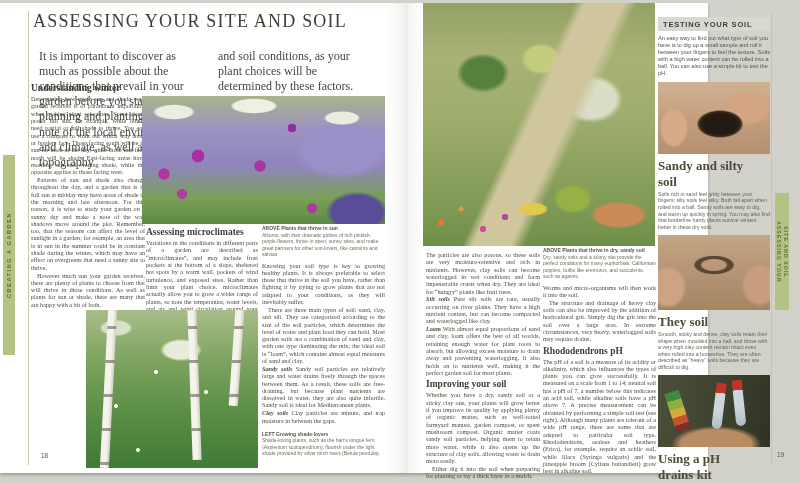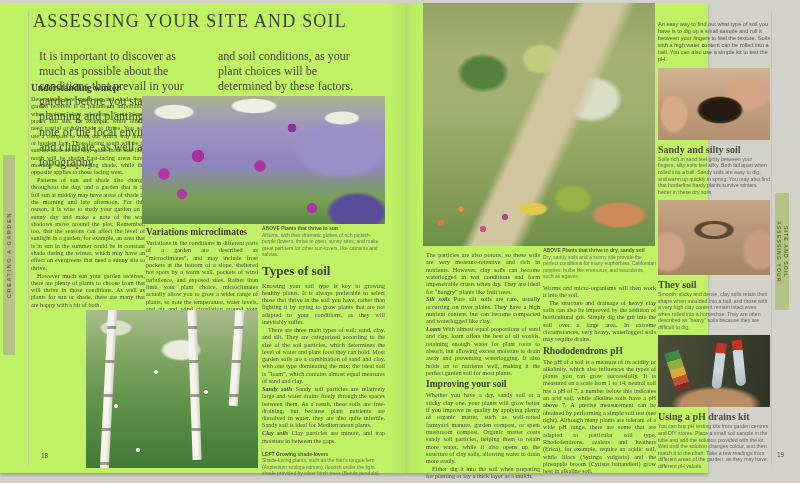--- a/index.html
+++ b/index.html
@@ -1,18 +1,18 @@
 <!DOCTYPE html>
 <html><head>
 <meta charset="utf-8">
 <style>
   html,body{margin:0;padding:0;background:#d2d2cb;}
   .stage{position:relative;width:800px;height:483px;overflow:hidden;
          font-family:"Liberation Serif", serif;color:#4c4b41;}
-  .spread{position:absolute;left:0;top:3px;width:708px;height:470px;background:#bef264;
+  .spread{position:absolute;left:0;top:3px;width:708px;height:470px;background:#ffffff;
           box-shadow:0 2px 3px rgba(0,0,0,.25);}
   .spine{position:absolute;left:388px;top:0;width:36px;height:100%;
          background:linear-gradient(90deg,rgba(120,120,105,0) 0%,rgba(120,120,105,.10) 45%,rgba(120,120,105,.16) 50%,rgba(120,120,105,.07) 60%,rgba(120,120,105,0) 100%);}
   
   .band{position:absolute;background:#b3c383;}
   .band-left{left:3px;top:152px;width:12px;height:200px;}
   .band-right{left:775px;top:190px;width:14px;height:117px;display:flex;justify-content:center;gap:1px;}
   .band-text-l{position:absolute;left:1px;top:0;height:100%;width:10px;
      writing-mode:vertical-rl;transform:rotate(180deg);
      font-family:"Liberation Sans",sans-serif;font-size:5.5px;font-weight:bold;letter-spacing:1.6px;
@@ -46,21 +46,21 @@
   .caption p{margin:0;text-align:left;font-family:"Liberation Sans",sans-serif;
      font-size:5px;line-height:1.3;color:#71705f;}
   .caption .cap-t{font-weight:bold;color:#54534a;}
   .cap2{margin-top:7px;}
   
   .sidebar{position:absolute;left:658px;top:14px;width:112px;}
   .sb-header{background:#d8d8d1;color:#40403a;font-family:"Liberation Sans",sans-serif;
      font-size:7.5px;font-weight:bold;letter-spacing:0.8px;padding:3px 0 2px 5px;}
   .sb-intro{margin:4px 0 5px 0;font-family:"Liberation Sans",sans-serif;
      font-size:5.6px;line-height:1.25;color:#55544a;}
-  .sidebar h3{margin:4px 12px 1px 0;font-size:10px;color:#4f4a38;}
+  .sidebar h3{margin:4px 12px 1px 0;font-size:13px;color:#4f4a38;}
   .sb-body{margin:0;font-family:"Liberation Sans",sans-serif;font-size:5.2px;line-height:1.26;color:#66655a;}
   
   .photo{position:absolute;}
   .sb-photo{position:relative;width:112px;}
   .photo-alliums{left:142px;top:93px;width:243px;height:128px;background:
      radial-gradient(circle 9px at 22px 78px,#b135a6 0 60%,rgba(177,53,166,0) 66%),
      radial-gradient(circle 10px at 56px 60px,#a92fa0 0 60%,rgba(169,47,160,0) 66%),
      radial-gradient(circle 8px at 40px 98px,#b13ba5 0 60%,rgba(177,59,165,0) 66%),
      radial-gradient(circle 9px at 118px 70px,#a935a0 0 60%,rgba(169,53,160,0) 66%),
      radial-gradient(circle 8px at 170px 112px,#a83aa2 0 60%,rgba(168,58,162,0) 66%),
@@ -141,30 +141,29 @@
     <div class="col col1">
       <h2>Understanding winter</h2>
       <p>Determining how much sun and shade your garden receives is of paramount importance when making plant selections. Some plants prefer full sun, for example, while others need partial or full shade to thrive. You can use a compass to work out which way areas or borders face. Those facing south will be in sun for most of the day, while those that face north will be shady. East-facing areas have morning sun and evening shade, while the opposite applies to those facing west.</p>
       <p class="ind">Patterns of sun and shade also change throughout the day, and a garden that is in full sun at midday may have areas of shade in the morning and late afternoon. For this reason, it is wise to study your garden on a sunny day and make a note of the way shadows move around the plot. Remember, too, that the seasons can affect the level of sunlight in a garden; for example, an area that is in sun in the summer could be in constant shade during the winter, which may have an effect on evergreens that need a sunny site to thrive.</p>
       <p class="ind">However much sun your garden receives, there are plenty of plants to choose from that will thrive in those conditions. As well as plants for sun or shade, there are many that are happy with a bit of both.</p>
     </div>
 
     <div class="photo photo-alliums"></div>
 
     <div class="col col2">
-      <h2>Variations microclimates</h2>
+      <h2>Assessing microclimates</h2>
       <p>Variations in the conditions in different parts of a garden are described as “microclimates”, and may include frost pockets at the bottom of a slope, sheltered hot spots by a warm wall, pockets of wind turbulence, and exposed sites. Rather than limit your plant choice, microclimates actually allow you to grow a wider range of plants, so note the temperature, water levels, and air and wind circulation around your garden.</p>
     </div>
 
     <div class="col col3">
       <div class="caption">
         <p class="cap-t">ABOVE Plants that thrive in sun</p>
         <p class="cap-b">Alliums, with their dramatic globes of rich pinkish-purple flowers, thrive in open, sunny sites, and make great partners for other sun-lovers, like catmints and salvias.</p>
       </div>
-      <h2 class="big">Types of soil</h2>
       <p>Knowing your soil type is key to growing healthy plants. It is always preferable to select those that thrive in the soil you have, rather than fighting it by trying to grow plants that are not adapted to your conditions, as they will inevitably suffer.</p>
       <p class="ind">There are three main types of soil: sand, clay, and silt. They are categorized according to the size of the soil particles, which determines the level of water and plant food they can hold. Most garden soils are a combination of sand and clay, with one type dominating the mix; the ideal soil is “loam”, which contains almost equal measures of sand and clay.</p>
       <p><b>Sandy soils</b> <span>Sandy soil particles are relatively large and water drains freely through the spaces between them. As a result, these soils are free-draining, but because plant nutrients are dissolved in water, they are also quite infertile. Sandy soil is ideal for Mediterranean plants.</span></p>
       <p><b>Clay soils</b> <span>Clay particles are minute, and trap moisture in between the gaps.</span></p>
       <div class="caption cap2">
         <p class="cap-t">LEFT Growing shade-lovers</p>
         <p class="cap-b">Shade-loving plants, such as the hart's tongue fern (Asplenium scolopendrium), flourish under the light shade provided by silver birch trees (Betula pendula).</p>
       </div>
     </div>
 
@@ -192,20 +191,21 @@
         <p class="cap-t">ABOVE Plants that thrive in dry, sandy soil</p>
         <p class="cap-b">Dry, sandy soils and a sunny site provide the perfect conditions for many euphorbias, Californian poppies, bulbs like eremurus, and succulents, such as agaves.</p>
       </div>
       <p>Worms and micro-organisms will then work it into the soil.</p>
       <p class="ind">The structure and drainage of heavy clay soils can also be improved by the addition of horticultural grit. Simply dig the grit into the soil over a large area. In extreme circumstances, very heavy, waterlogged soils may require drains.</p>
       <h2>Rhododendrons pH</h2>
       <p>The pH of a soil is a measure of its acidity or alkalinity, which also influences the types of plants you can grow successfully. It is measured on a scale from 1 to 14; neutral soil has a pH of 7, a number below this indicates an acid soil, while alkaline soils have a pH above 7. A precise measurement can be obtained by performing a simple soil test (see right). Although many plants are tolerant of a wide pH range, there are some that are adapted to particular soil type. Rhododendrons, azaleas and heathers (Erica), for example, require an acidic soil, while lilacs (Syringa vulgaris) and the pineapple broom (Cytisus battandieri) grow best in alkaline soil.</p>
     </div>
 
     <div class="sidebar">
+      <div class="sb-header">TESTING YOUR SOIL</div>
       <p class="sb-intro">An easy way to find out what type of soil you have is to dig up a small sample and roll it between your fingers to feel the texture. Soils with a high water content can be rolled into a ball. You can also use a simple kit to test the pH.</p>
       <div class="photo sb-photo ph-sandy"></div>
       <h3>Sandy and silty soil</h3>
       <p class="sb-body">Soils rich in sand feel gritty between your fingers; silty soils feel silky. Both fall apart when rolled into a ball. Sandy soils are easy to dig, and warm up quickly in spring. You may also find that borderline hardy plants survive winters better in these dry soils.</p>
       <div class="photo sb-photo ph-clay"></div>
       <h3>They soil</h3>
       <p class="sb-body">Smooth, sticky and dense, clay soils retain their shape when moulded into a ball, and those with a very high clay content remain intact even when rolled into a horseshoe. They are often described as “heavy” soils because they are difficult to dig.</p>
       <div class="photo sb-photo ph-kit">
         <div class="chart-strip"></div>
         <div class="tube t1"></div>

